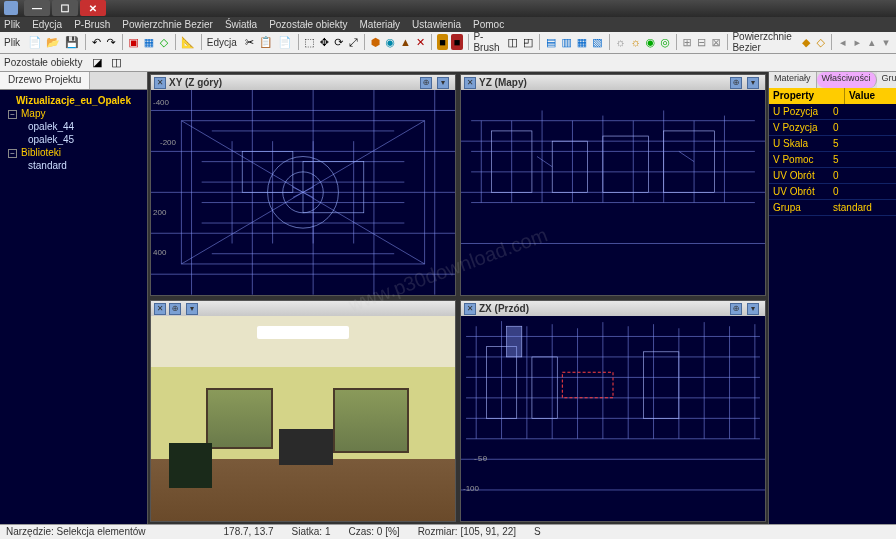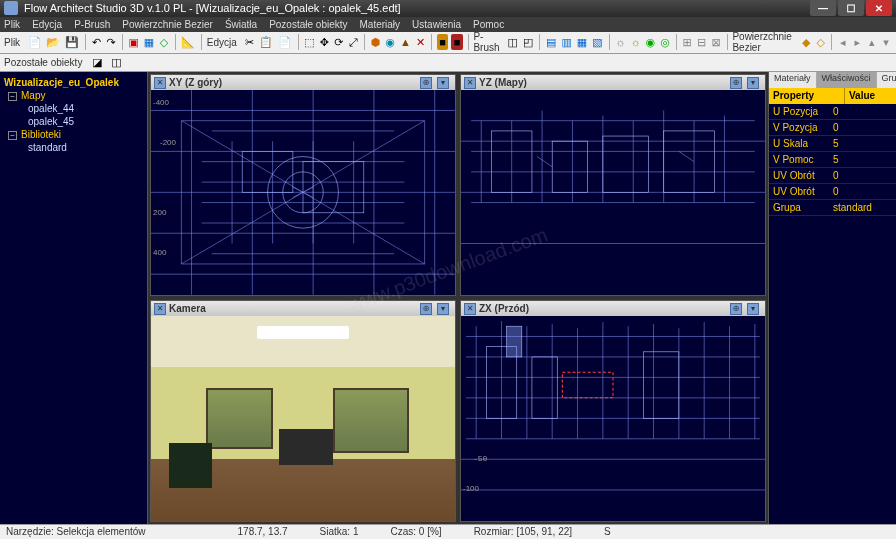--- a/index.html
+++ b/index.html
@@ -17,60 +17,59 @@
 .toolbar { height: 22px; background: #f0f0f0; border-bottom: 1px solid #999; display: flex; align-items: center; padding: 0 4px; gap: 3px; }
 .tool-label { font-size: 10px; color: #333; margin-right: 4px; }
 .tool-ico { width: 16px; height: 16px; display: flex; align-items: center; justify-content: center; font-size: 11px; border: 1px solid transparent; border-radius: 2px; cursor: default; }
 .tool-sep { width: 1px; height: 16px; background: #aaa; margin: 0 2px; }
 .main { flex: 1; display: flex; background: #333; }
 .left-panel { width: 148px; background: #000033; border-right: 1px solid #555; display: flex; flex-direction: column; }
 .panel-tab-row { height: 18px; background: #ddd; border-bottom: 1px solid #888; display: flex; }
 .panel-tab { padding: 2px 8px; background: #f5f5f5; border-right: 1px solid #aaa; font-size: 10px; color: #333; }
 .tree { flex: 1; padding: 4px; color: #fff; font-size: 10px; }
 .tree-item { padding: 1px 0; }
-.tree-root { color: #ffcc00; font-weight: bold; }
+.tree-root { color: #ffcc00; font-weight: bold; text-align: center; }
 .tree-leaf { color: #ccddff; padding-left: 24px; }
 .tree-branch { color: #ffcc00; padding-left: 4px; }
 .exp { display: inline-block; width: 9px; height: 9px; border: 1px solid #888; text-align: center; line-height: 7px; margin-right: 4px; font-size: 8px; color: #ccc; }
 .viewport-area { flex: 1; display: flex; flex-direction: column; background: #333; }
 .vp-row { flex: 1; display: flex; }
 .viewport { flex: 1; margin: 2px; background: #000033; border: 1px solid #555; position: relative; display: flex; flex-direction: column; }
 .vp-header { height: 15px; background: linear-gradient(#e8e8e8, #c8c8c8); display: flex; align-items: center; padding: 0 3px; font-size: 9px; color: #333; }
 .vp-header-btn { width: 12px; height: 12px; background: #7ba0d4; border: 1px solid #4a6a9a; margin-right: 3px; display: flex; align-items: center; justify-content: center; font-size: 8px; }
 .vp-header-title { flex: 1; font-weight: bold; }
 .vp-header-right { display: flex; gap: 2px; }
 .vp-content { flex: 1; position: relative; overflow: hidden; }
 .wireframe-bg { width: 100%; height: 100%; background: #000033; position: relative; }
 .axis-label { position: absolute; color: #999; font-size: 8px; }
 .camera-view { width: 100%; height: 100%; background: linear-gradient(to bottom, #e8e4c8 0%, #e8e4c8 25%, #d4d488 25%, #d4d488 70%, #7a5a3a 70%, #6a4a2a 100%); position: relative; }
 .window-el { position: absolute; background: linear-gradient(#8a9a5a, #6a7a4a); border: 2px solid #4a3a2a; }
 .furniture { position: absolute; background: #2a2a2a; }
 .right-panel { width: 128px; background: #000033; border-left: 1px solid #555; display: flex; flex-direction: column; }
 .rp-tabs { height: 16px; display: flex; background: #ddd; }
 .rp-tab { padding: 1px 5px; font-size: 9px; background: #e8e8e8; border-right: 1px solid #aaa; color: #333; }
-.rp-tab.active { background: #a3a3a3; }
+.rp-tab.active { background: #f0abfc; border-radius: 8px; }
 .prop-header { height: 16px; background: #ffcc00; display: flex; font-size: 10px; color: #000; font-weight: bold; }
 .prop-h-left { width: 76px; padding: 2px 4px; border-right: 1px solid #aa8800; }
 .prop-h-right { flex: 1; padding: 2px 4px; }
 .prop-row { height: 16px; display: flex; font-size: 9px; border-bottom: 1px solid #112266; }
 .prop-key { width: 60px; padding: 2px 4px; color: #ffcc00; }
 .prop-val { flex: 1; padding: 2px 4px; color: #ffcc00; }
-.statusbar { height: 18px; background: #f0f0f0; border-top: 1px solid #999; display: flex; align-items: center; padding: 0 6px; gap: 32px; font-size: 10px; color: #333; }
+.statusbar { height: 18px; background: #f0f0f0; border-top: 1px solid #999; display: flex; align-items: center; padding: 0 6px; gap: 18px; font-size: 10px; color: #333; }
 .status-cell { white-space: nowrap; }
 .wf-svg { width: 100%; height: 100%; }
 .wf-svg line { stroke: #8a9aff; stroke-width: 0.5; }
 .red-mark { stroke: #ff3030; stroke-width: 1; }
 .watermark { position: absolute; top: 50%; left: 50%; transform: translate(-50%, -50%) rotate(-20deg); color: rgba(200,200,200,0.15); font-size: 20px; pointer-events: none; z-index: 100; }
 </style>
 </head>
 <body>
 
 <div class="titlebar">
   <div class="titlebar-icon"></div>
-  <div class="titlebar-title">Flow Architect Studio 3D v.1.0 PL  - [Wizualizacje_eu_Opalek : opalek_45.edt]</div>
   <div class="titlebar-btns">
     <div class="tb-btn tb-min">—</div>
     <div class="tb-btn tb-max">☐</div>
     <div class="tb-btn tb-close">✕</div>
   </div>
 </div>
 
 <div class="menubar">
   <span class="menu-item">Plik</span>
   <span class="menu-item">Edycja</span>
@@ -146,20 +145,23 @@
 
 <div class="toolbar">
   <span class="tool-label">Pozostałe obiekty</span>
   <span class="tool-ico">◪</span>
   <span class="tool-ico">◫</span>
 </div>
 
 <div class="main">
 
   <div class="left-panel">
+    <div class="panel-tab-row">
+      <div class="panel-tab">Drzewo Projektu</div>
+    </div>
     <div class="tree">
       <div class="tree-item tree-root"><span>Wizualizacje_eu_Opalek</span></div>
       <div class="tree-item tree-branch"><span class="exp">−</span><span>Mapy</span></div>
       <div class="tree-item tree-leaf">opalek_44</div>
       <div class="tree-item tree-leaf">opalek_45</div>
       <div class="tree-item tree-branch"><span class="exp">−</span><span>Biblioteki</span></div>
       <div class="tree-item tree-leaf">standard</div>
     </div>
   </div>
 
@@ -264,21 +266,20 @@
               </g>
           </svg>
         </div>
       </div>
     </div>
     <div class="vp-row">
 
       <div class="viewport">
         <div class="vp-header">
           <div class="vp-header-btn">✕</div>
-          <div class="vp-header-title">Kamera</div>
           <div class="vp-header-right">
             <div class="vp-header-btn">⊕</div>
             <div class="vp-header-btn">▾</div>
           </div>
         </div>
         <div class="vp-content">
           <div class="camera-view">
             <div class="window-el" style="left:18%; top:35%; width:22%; height:30%;"></div>
             <div class="window-el" style="left:60%; top:35%; width:25%; height:32%;"></div>
             <div class="furniture" style="left:42%; top:55%; width:18%; height:18%;"></div>

